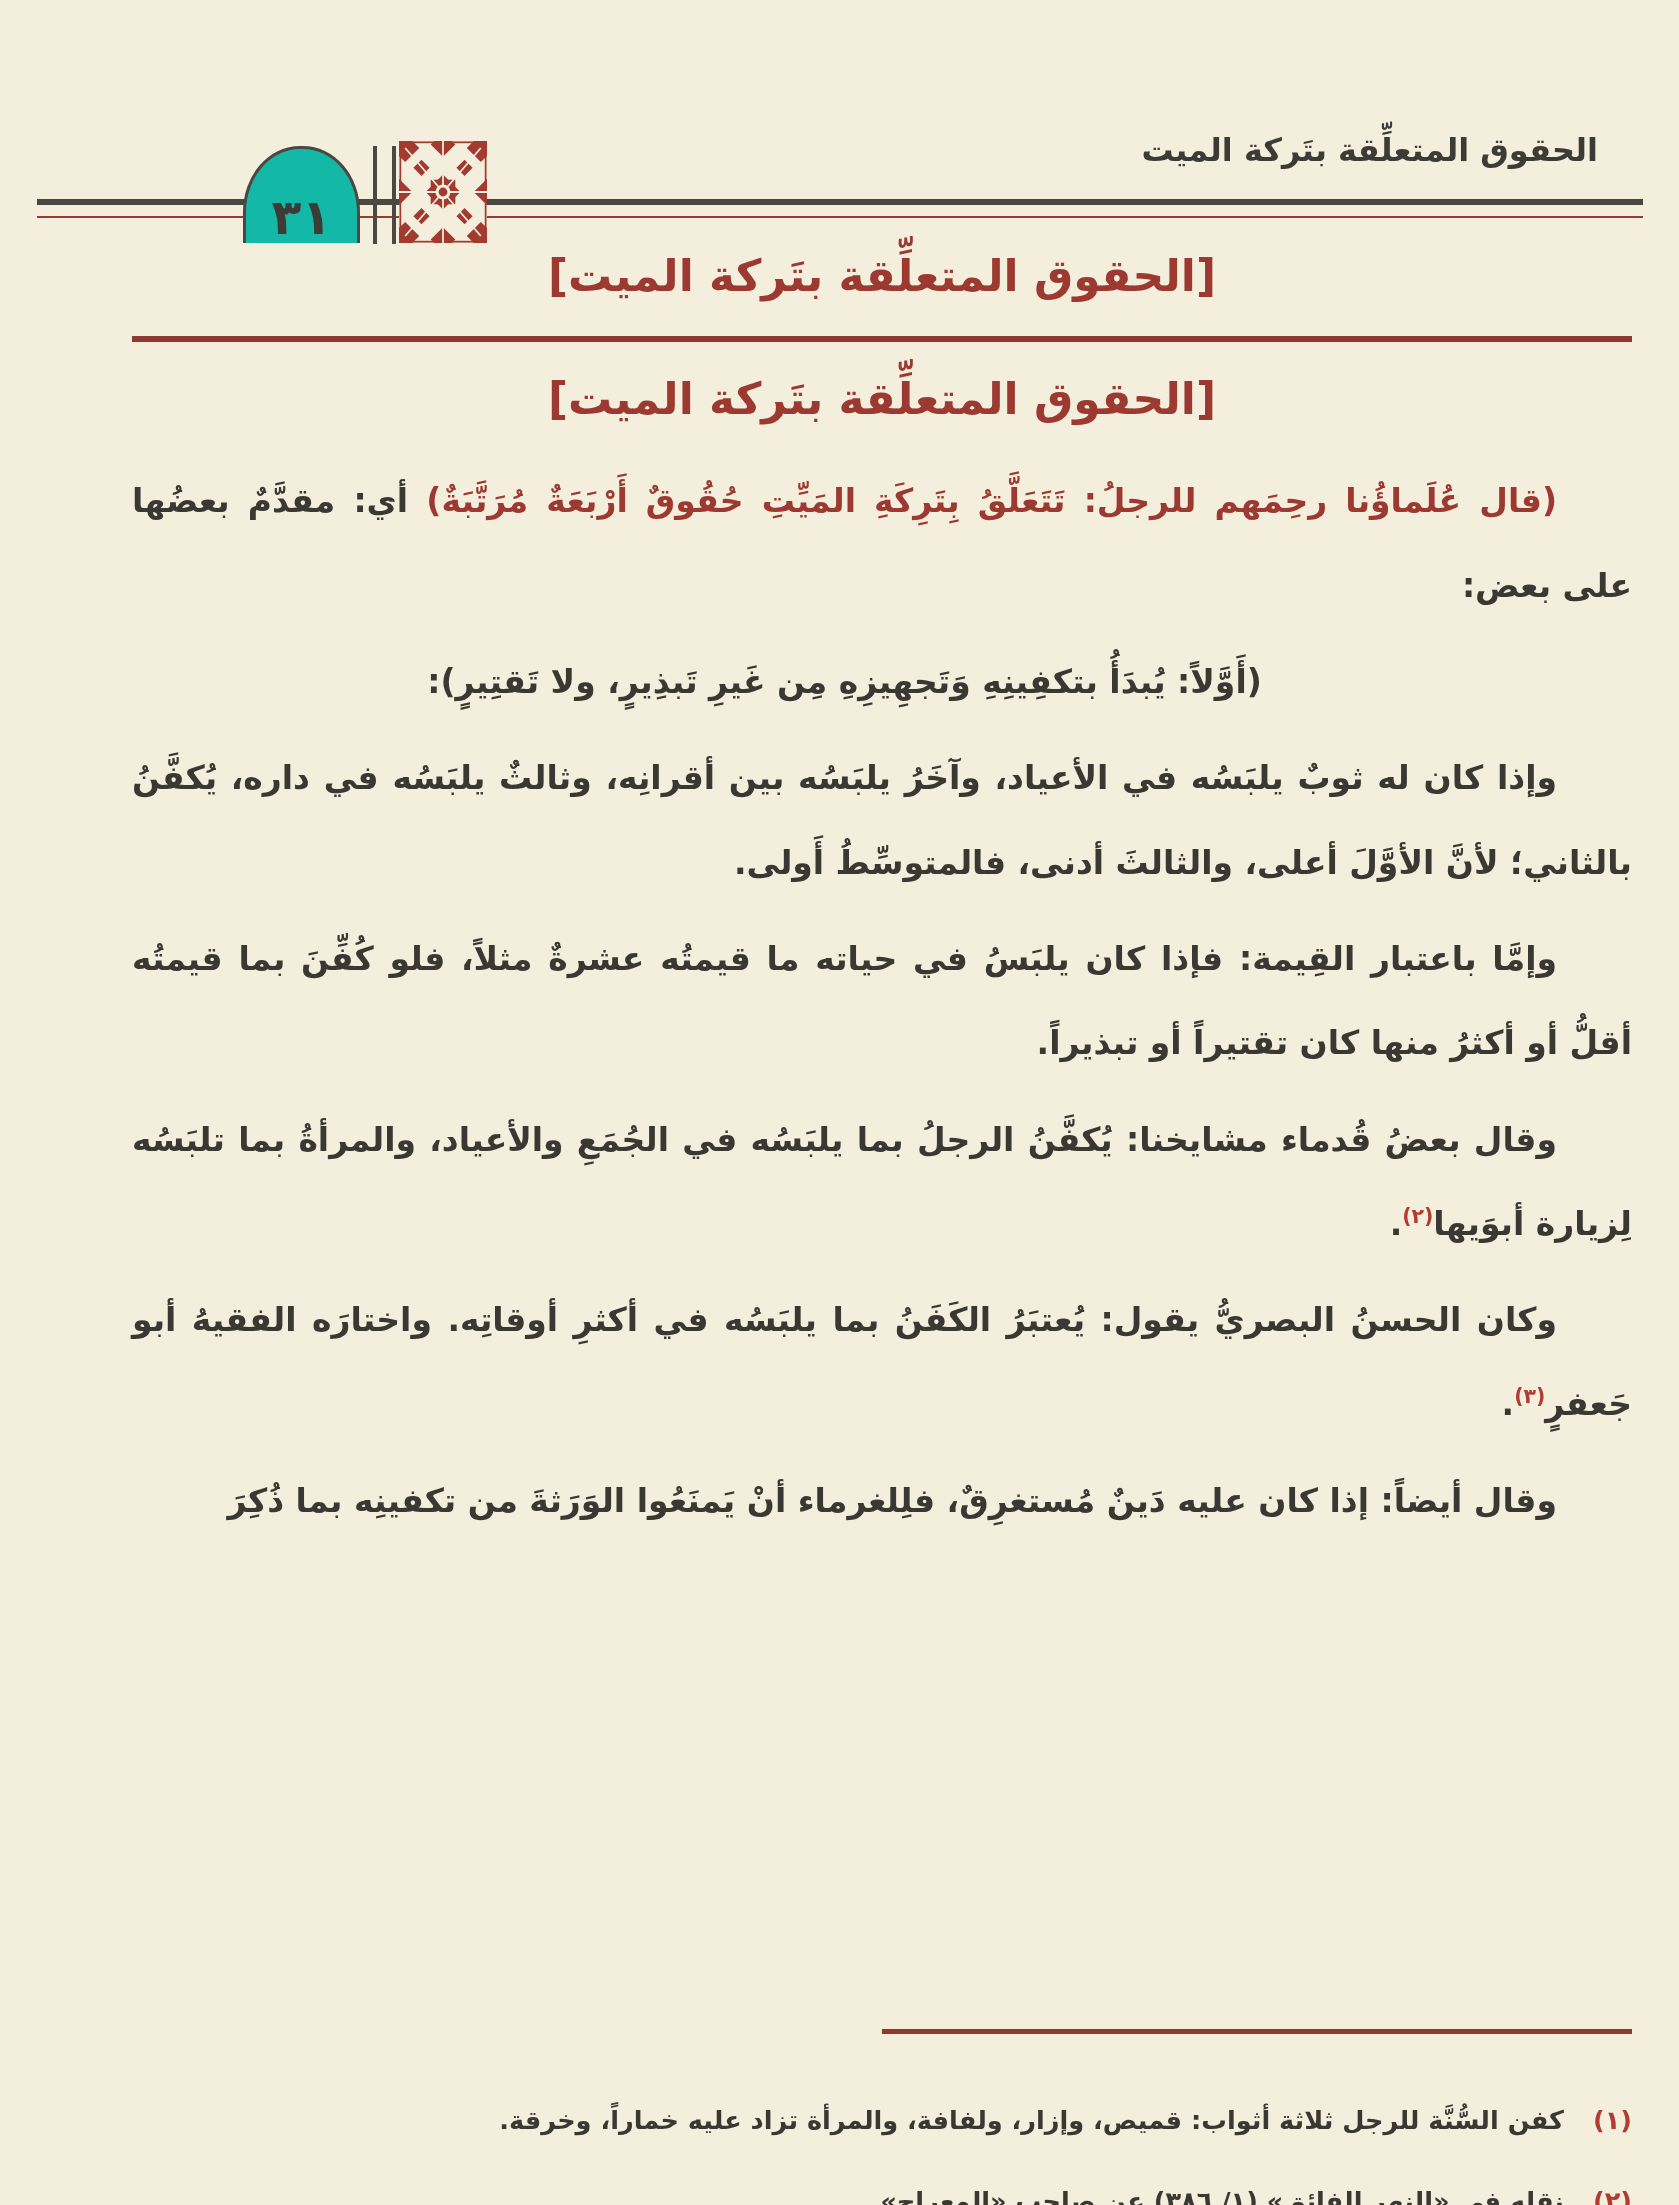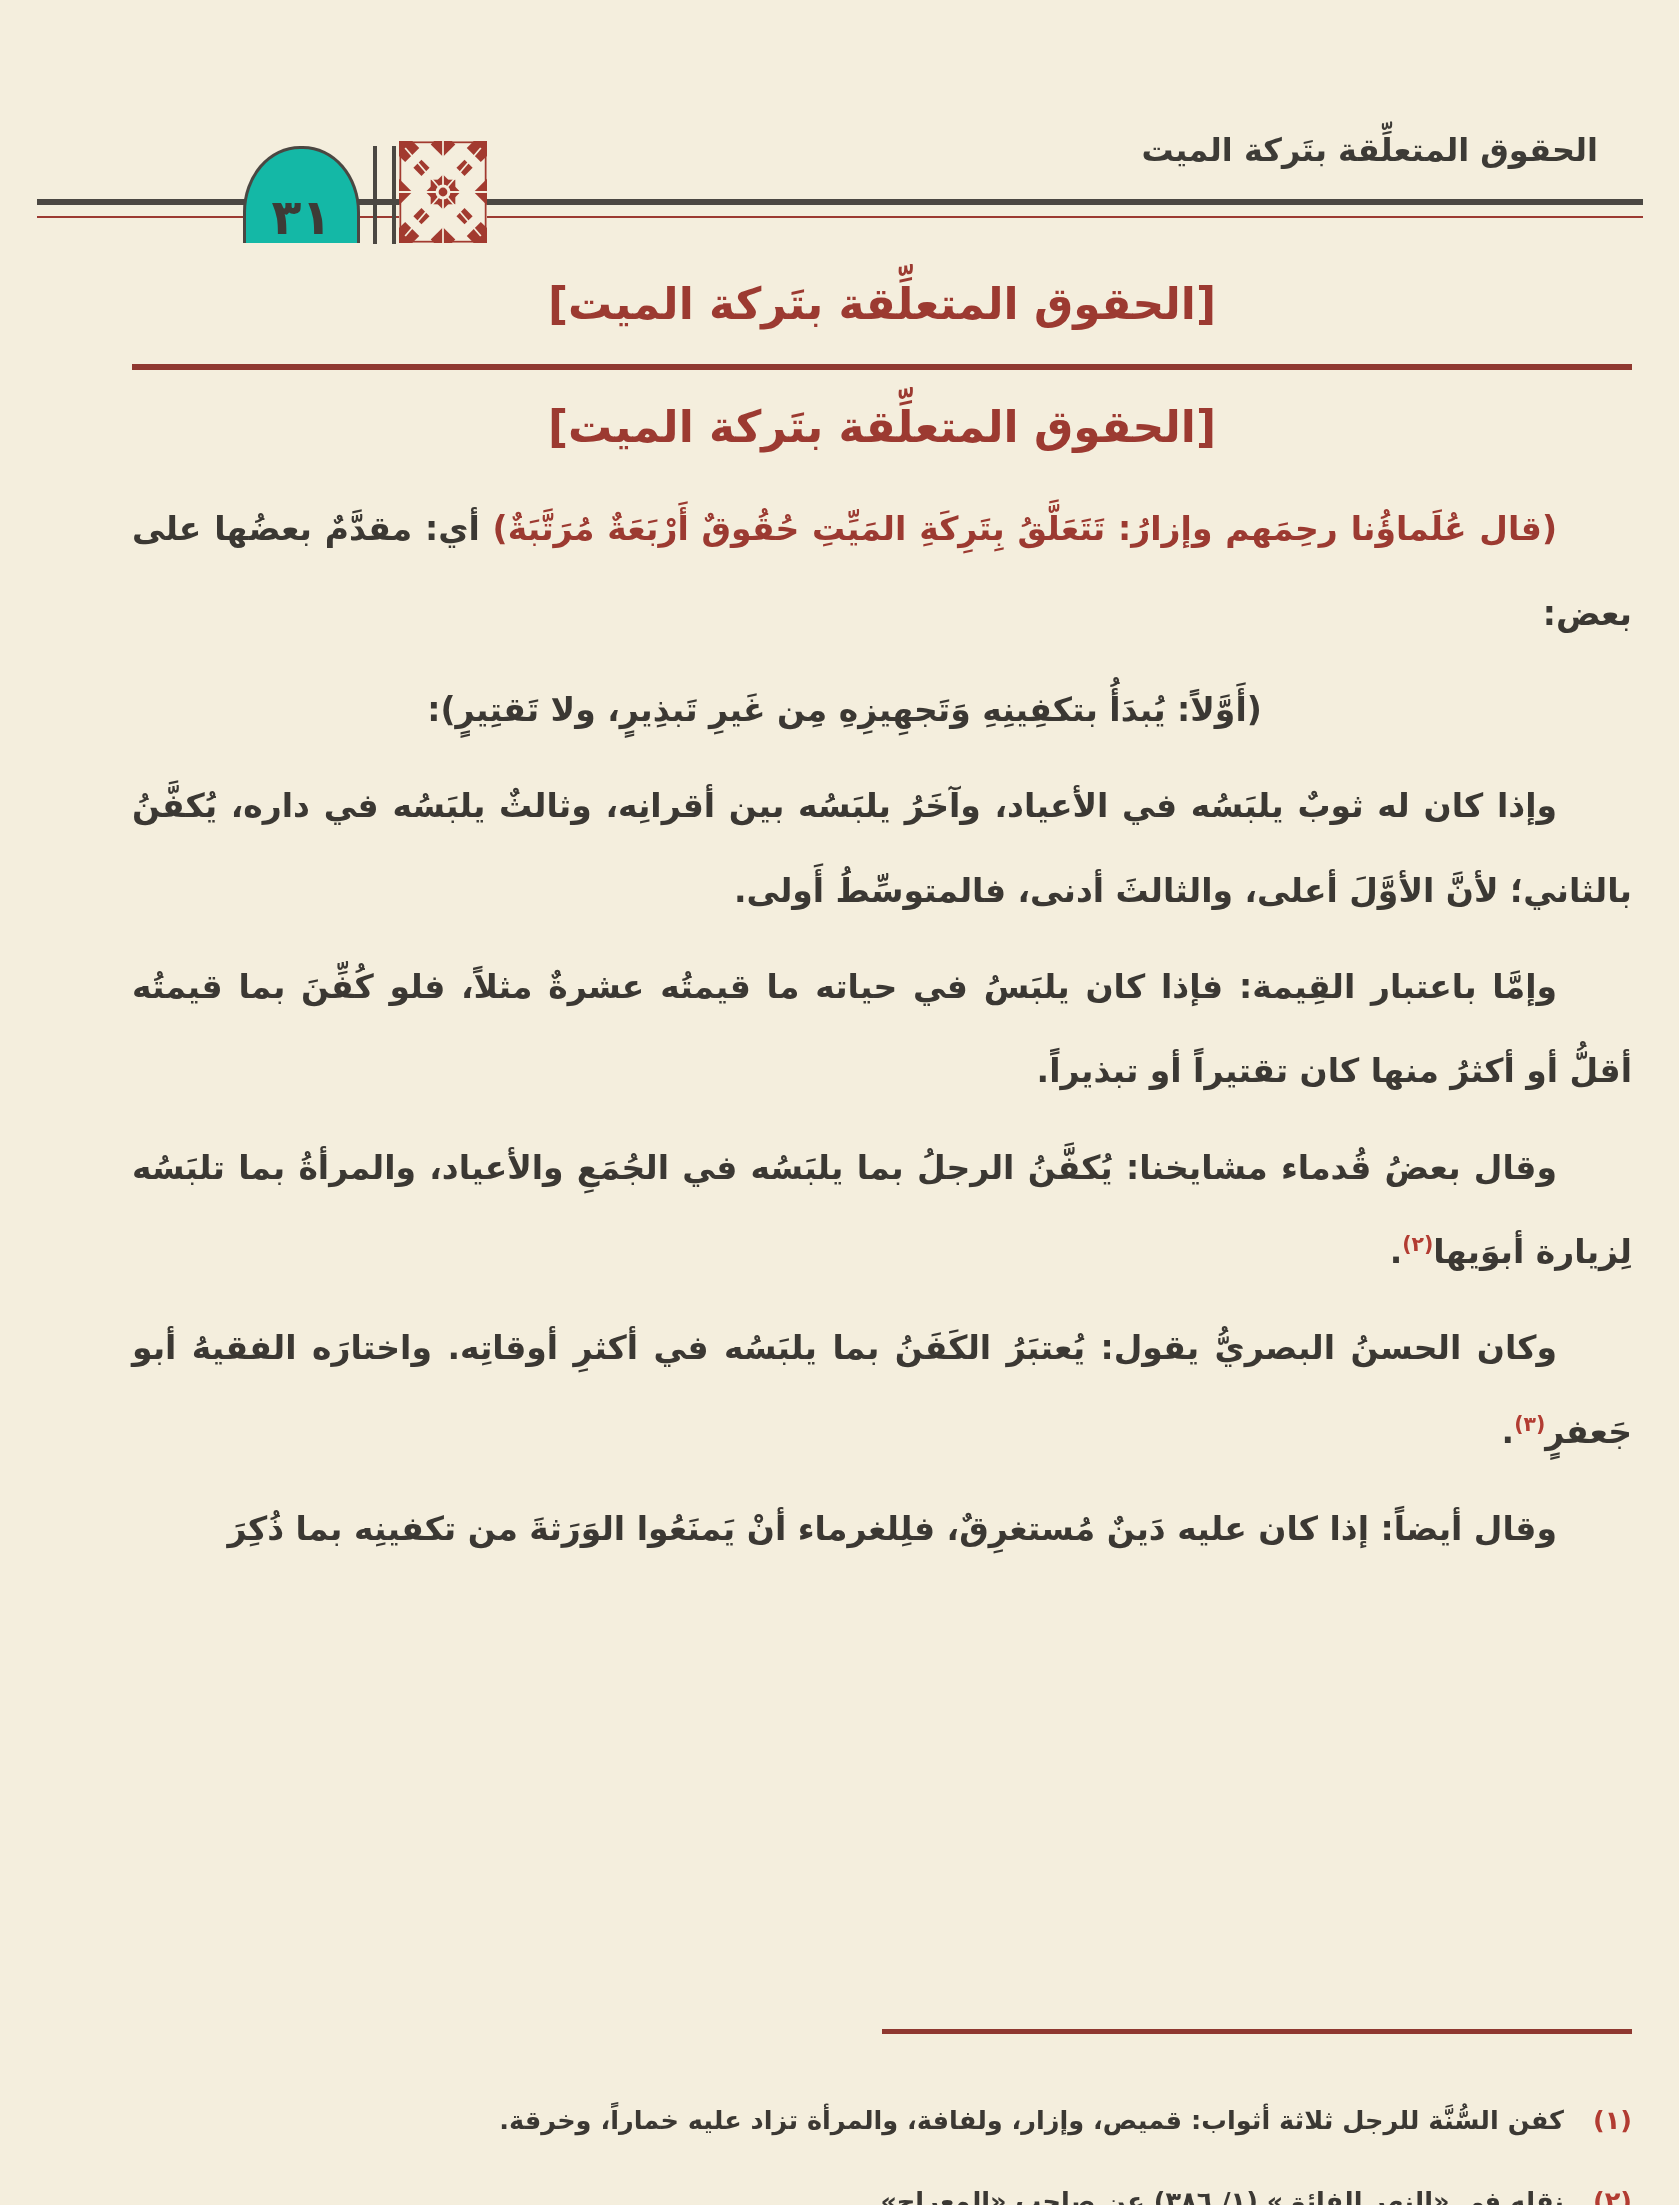--- a/index.html
+++ b/index.html
@@ -35,21 +35,21 @@
   }
   .page-number {
     font-size:49px; font-weight:bold; color:#3d3b36; line-height:1.05;
   }
   .channel-line { position:absolute; top:146px; width:3.5px; height:98px; background:#4b4742; }
   .channel-line.a { left:373px; }
   .channel-line.b { left:392px; }
   .ornament-box { position:absolute; left:399px; top:141px; width:88px; height:102px; }
   
   .content {
-    position:absolute; top:265px; left:132px; width:1500px;
+    position:absolute; top:237px; left:132px; width:1500px;
     color:#3b3833;
   }
   .main-heading {
     text-align:center;
     color:#9c3a31;
     font-size:44px; font-weight:bold;
     margin:13.2px 0 35px;
   }
   .matn p {
     font-size:37px; font-weight:bold; color:#3b3833;
@@ -145,21 +145,21 @@
 
   <div class="main-heading">[الحقوق المتعلِّقة بتَركة الميت]</div>
 
 
   <hr class="matn-sep">
 
   <div class="main-heading">[الحقوق المتعلِّقة بتَركة الميت]</div>
 
   <div class="body-text">
 
-    <p><span class="red">(قال عُلَماؤُنا رحِمَهم وإزارُ: تَتَعَلَّقُ بِتَرِكَةِ المَيِّتِ حُقُوقٌ أَرْبَعَةٌ مُرَتَّبَةٌ)</span>
+    <p><span class="red">(قال عُلَماؤُنا رحِمَهم للرجلُ: تَتَعَلَّقُ بِتَرِكَةِ المَيِّتِ حُقُوقٌ أَرْبَعَةٌ مُرَتَّبَةٌ)</span>
       <span>أي: مقدَّمٌ بعضُها على بعض:</span></p>
 
 
     <p class="red no-justify">(أَوَّلاً: يُبدَأُ بتكفِينِهِ وَتَجهِيزِهِ مِن غَيرِ تَبذِيرٍ، ولا تَقتِيرٍ):</p>
 
 
     <p>وإذا كان له ثوبٌ يلبَسُه في الأعياد، وآخَرُ يلبَسُه بين أقرانِه، وثالثٌ يلبَسُه في داره، يُكفَّنُ بالثاني؛ لأنَّ الأوَّلَ أعلى، والثالثَ أدنى، فالمتوسِّطُ أَولى.</p>
 
     <p>وإمَّا باعتبار القِيمة: فإذا كان يلبَسُ في حياته ما قيمتُه عشرةٌ مثلاً، فلو كُفِّنَ بما قيمتُه أقلُّ أو أكثرُ منها كان تقتيراً أو تبذيراً.</p>
 

